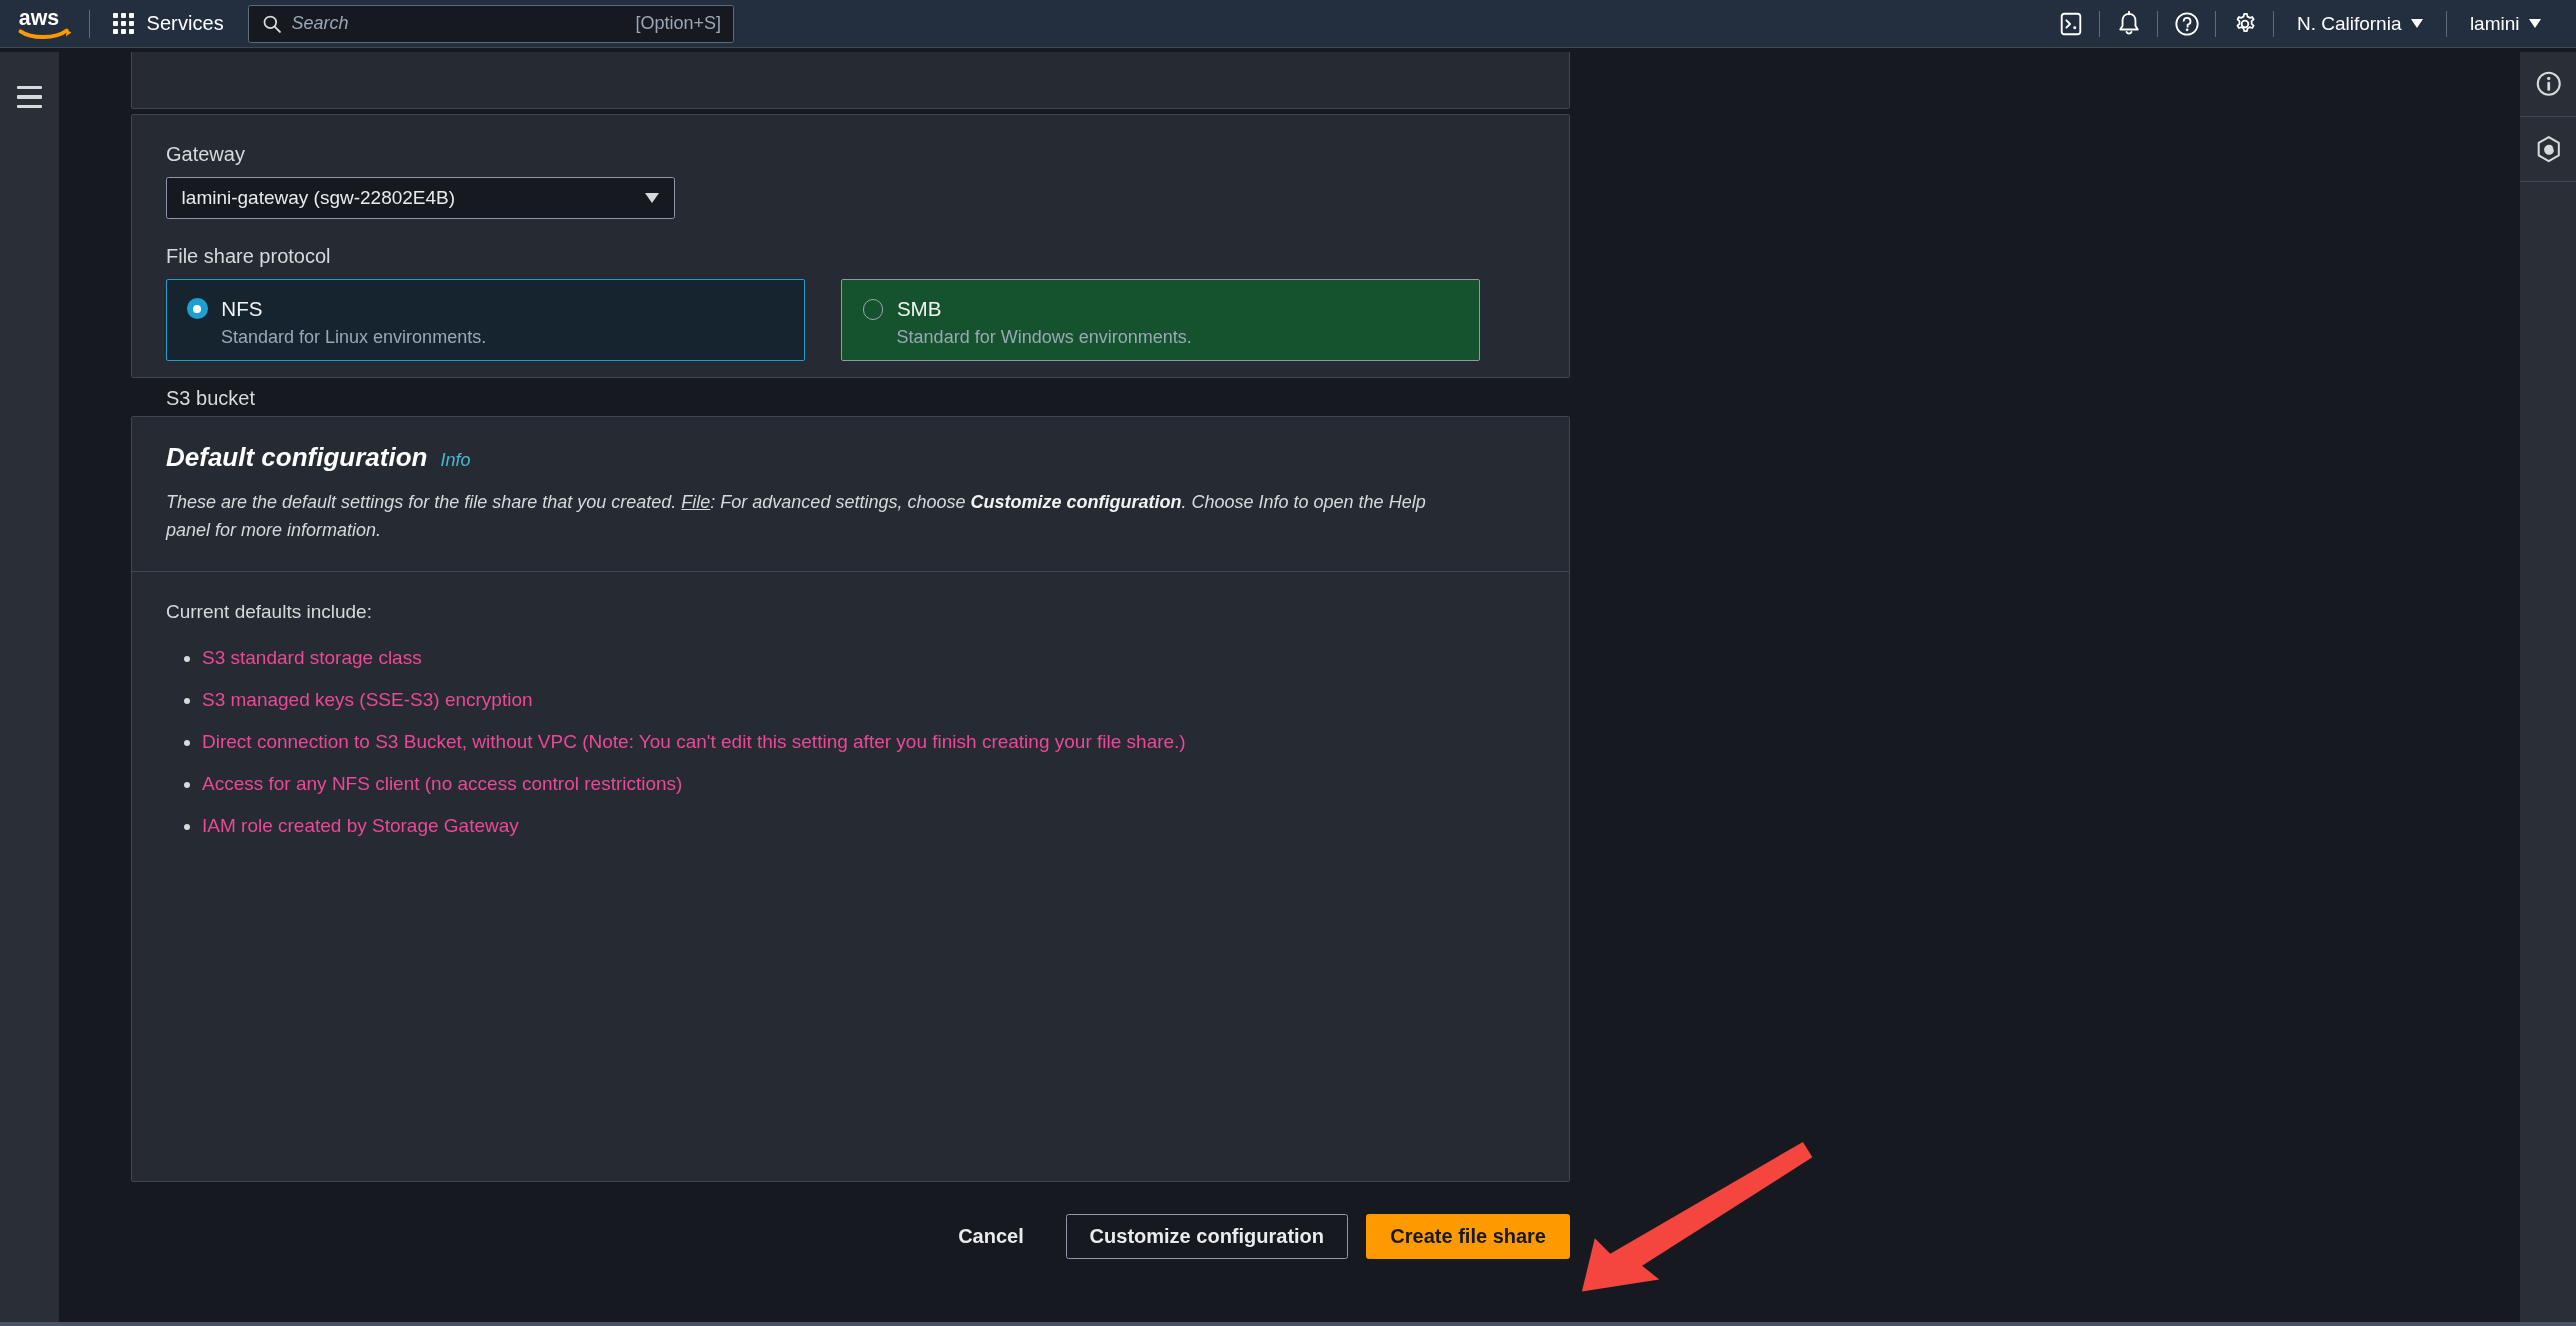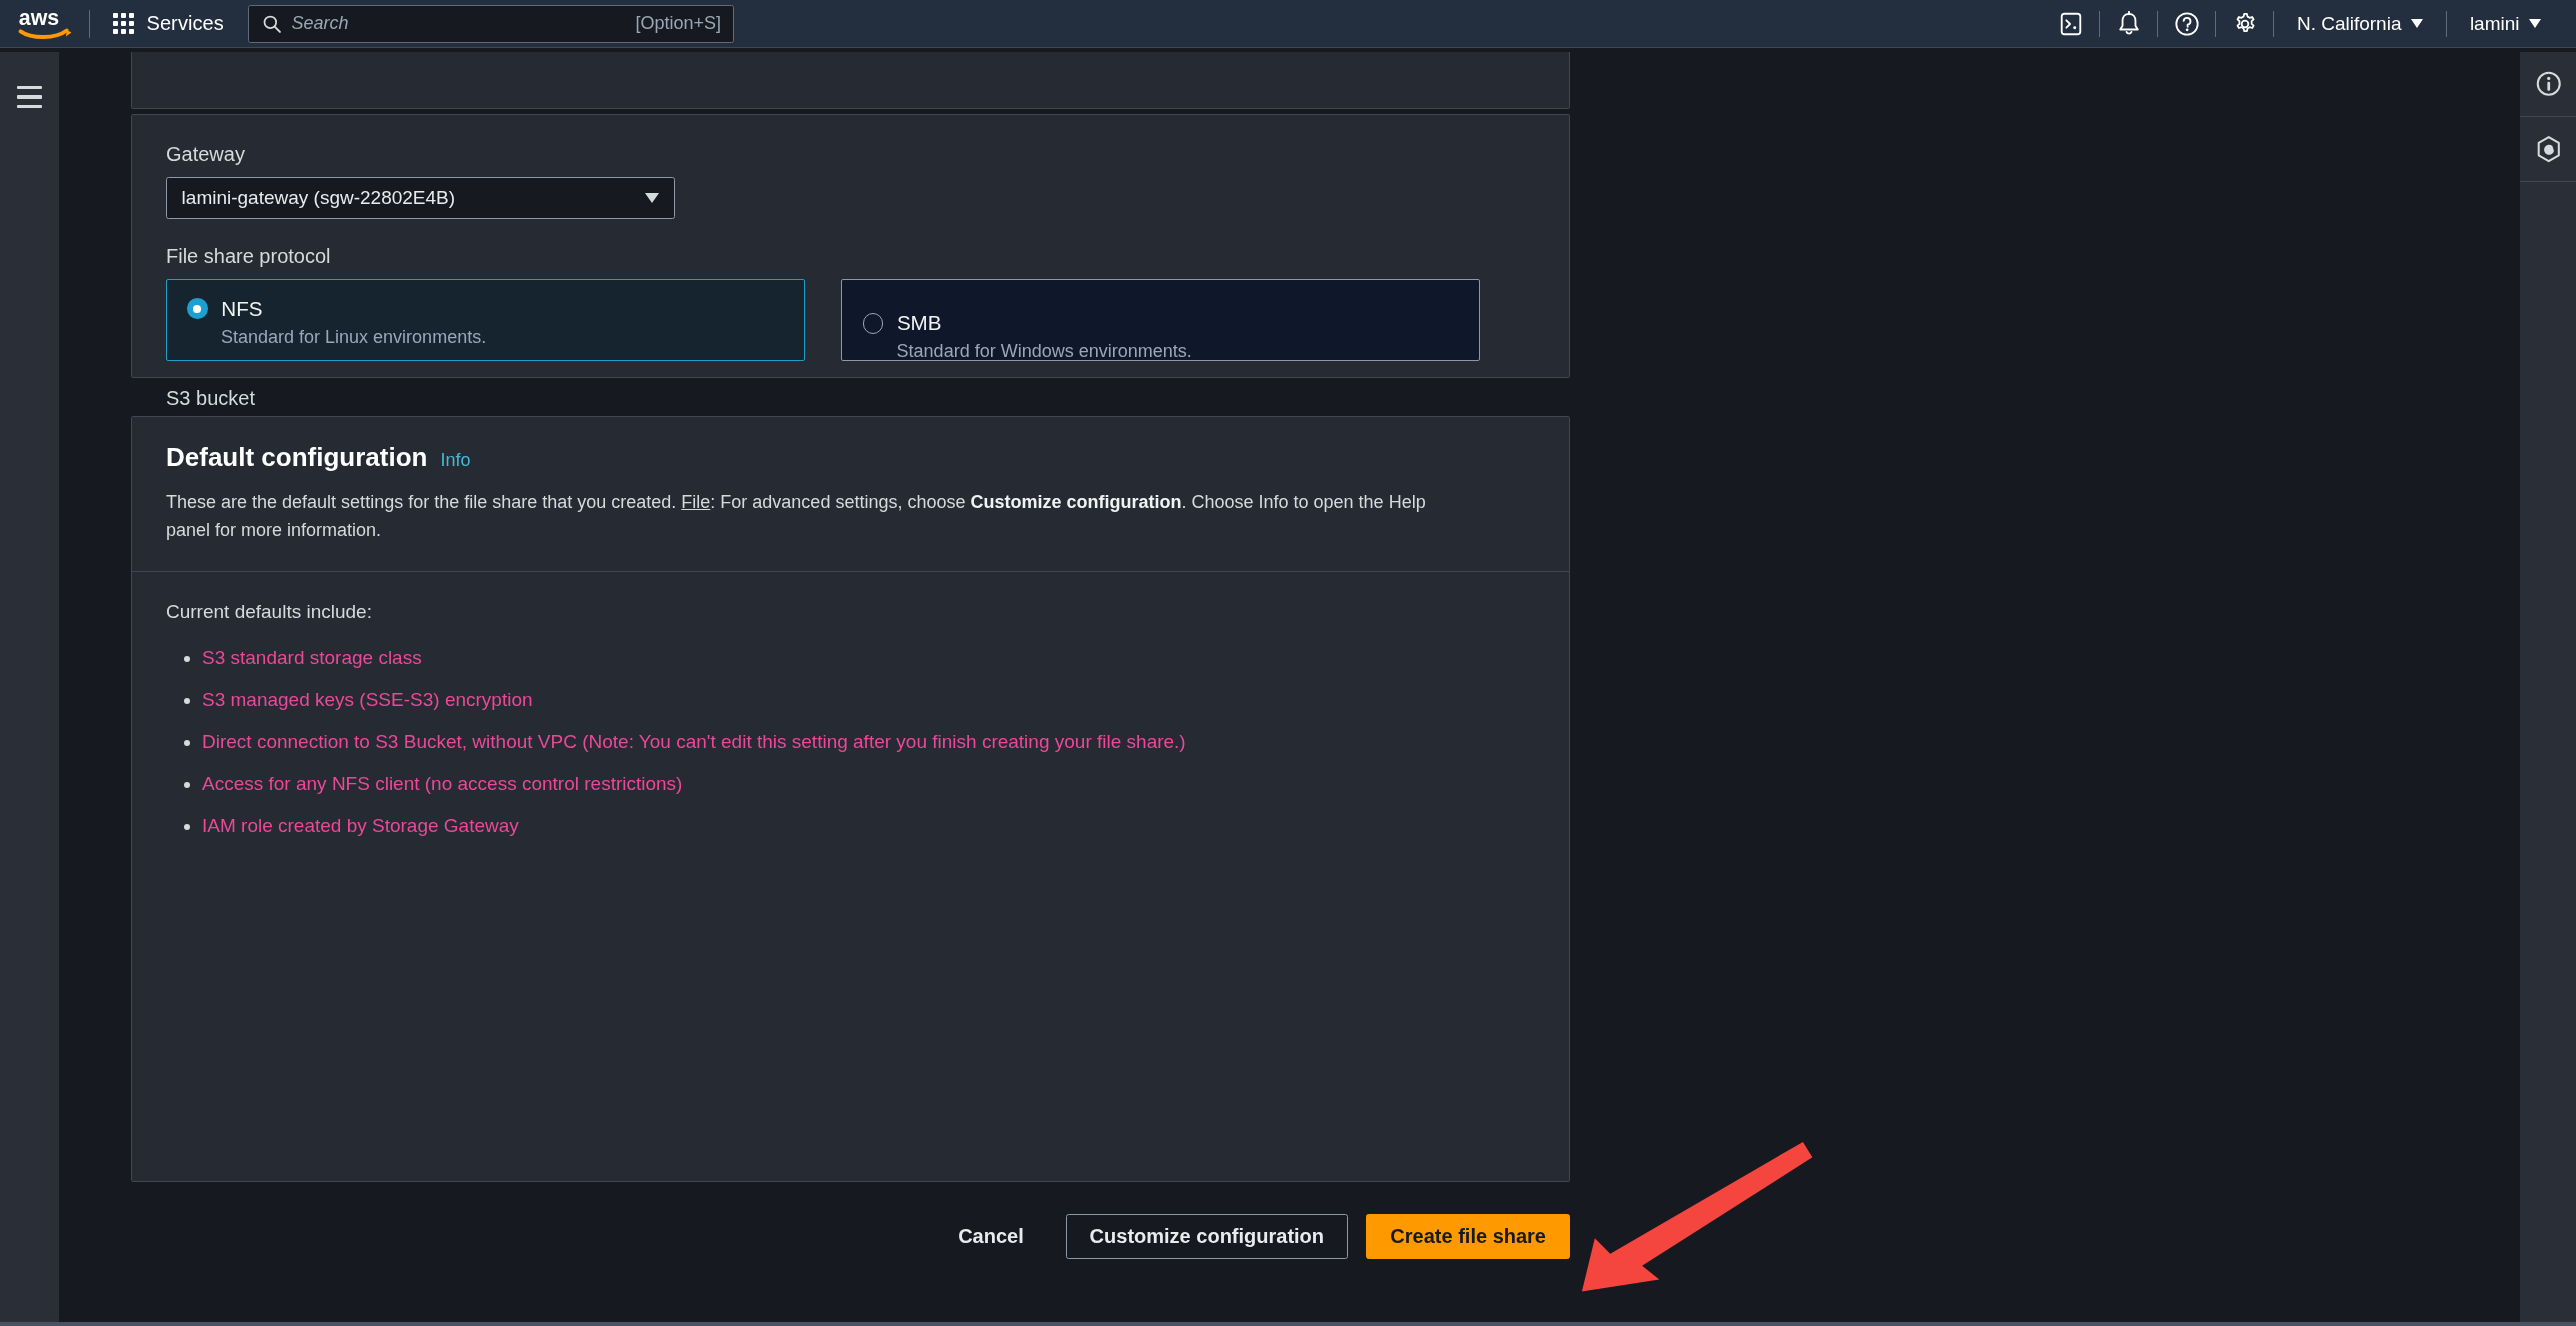--- a/index.html
+++ b/index.html
@@ -251,23 +251,23 @@
     height: 82px;
     border-radius: 2px;
     padding: 16.3px 0 0 20px;
     cursor: pointer;
   }
   .radio-tile.selected {
     background: #15242f;
     border: 1.7px solid #1d9fd0;
   }
   .radio-tile.unselected {
-    background: #0f172a;
+    background: #14532d;
     border: 0.9px solid #8d99a8;
-    padding-top: 31px;
+    padding-top: 17px;
     padding-left: 20.6px;
   }
   .radio-head { display: flex; align-items: center; gap: 13.7px; }
   .radio-dot {
     width: 20.6px; height: 20.6px;
     border-radius: 50%;
     flex: 0 0 auto;
     display: flex;
     align-items: center;
     justify-content: center;
@@ -336,20 +336,21 @@
   .panel-default {
     top: 364px;
     height: 766px;
     background: #252a33;
     border: 0.9px solid #414750;
     border-radius: 1.7px;
   }
   .def-header {
     padding: 25px 34px 27px 34px;
     border-bottom: 0.9px solid #414750;
+    font-style: italic;
   }
   .def-title-row {
     display: flex;
     align-items: baseline;
     gap: 13px;
     margin-bottom: 16.3px;
   }
   .def-title {
     font-size: 26px;
     font-weight: bold;

